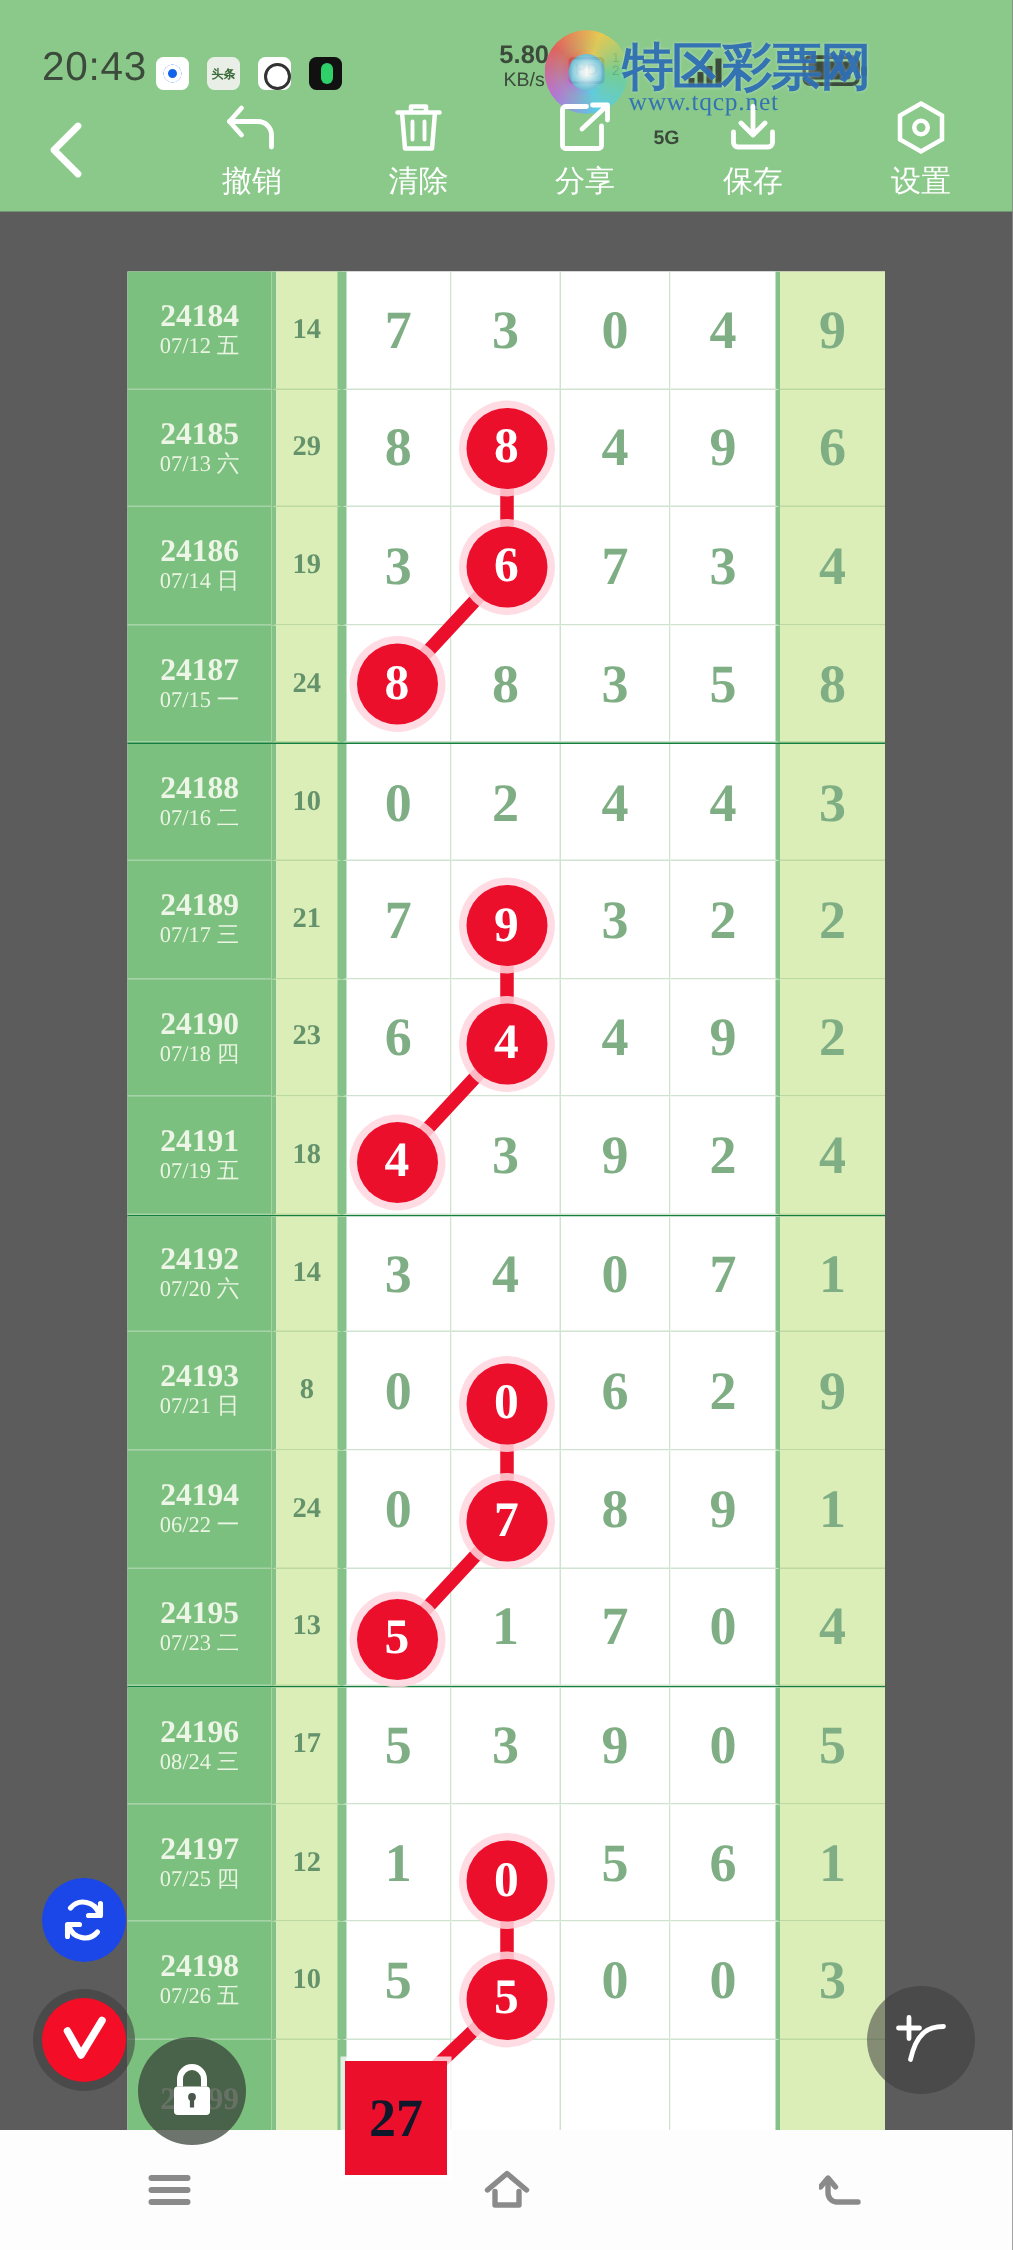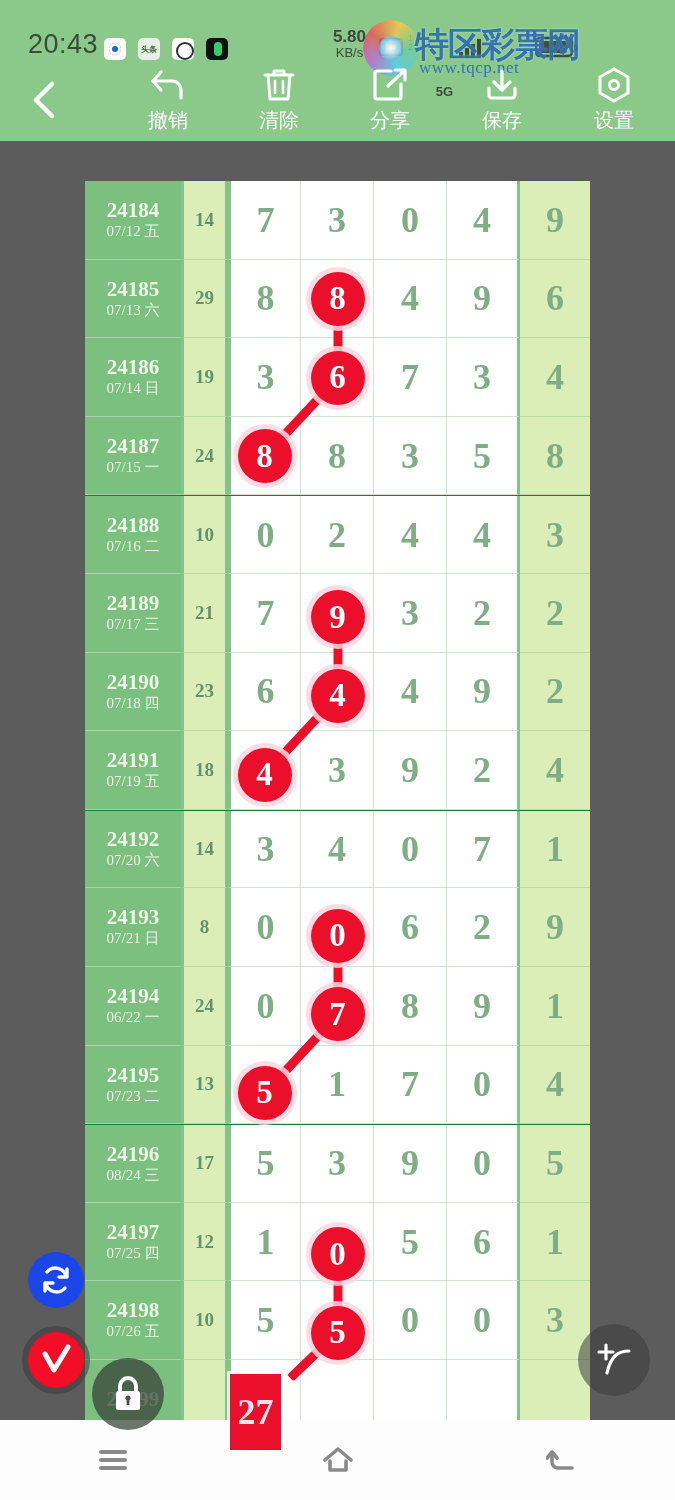--- a/index.html
+++ b/index.html
@@ -102,21 +102,21 @@
             display:flex; align-items:center; justify-content:center;
             font-size:36px; color:#7fae85; font-family:"Liberation Serif", serif; font-weight:bold; }
 
   
   .mk { position:absolute; width:54px; height:54px; border-radius:50%;
         background:#ec0f2c; color:#fff; font-size:33px; font-weight:bold;
         font-family:"Liberation Serif", serif;
         display:flex; align-items:center; justify-content:center; z-index:6;
         box-shadow: 0 0 0 5px rgba(255,214,222,.85); }
   .seg { position:absolute; background:#ec0f2c; z-index:5; transform-origin: 0 50%; height:9px; border-radius:2px;}
-  .box27 { position:absolute; width:51px; height:76px; background:#ec0f2c; color:#e5e5e5;
+  .box27 { position:absolute; width:68px; height:76px; background:#ec0f2c; color:#0f172a;
            font-size:36px; font-weight:bold; font-family:"Liberation Serif", serif;
            display:flex; align-items:center; justify-content:center; z-index:6;
            box-shadow: 0 0 0 3px rgba(255,255,255,.75);}
 
   
   .fab { position:absolute; border-radius:50%; display:flex; align-items:center; justify-content:center; z-index:20;}
   .fab-refresh { left:28px; top:1252px; width:56px; height:56px; background:#1b47e8; }
   .fab-check   { left:22px; top:1326px; width:68px; height:68px; background:rgba(60,60,60,.55); }
   .fab-check i { width:56px; height:56px; border-radius:50%; background:#f40d26; display:flex;
                  align-items:center; justify-content:center; }

